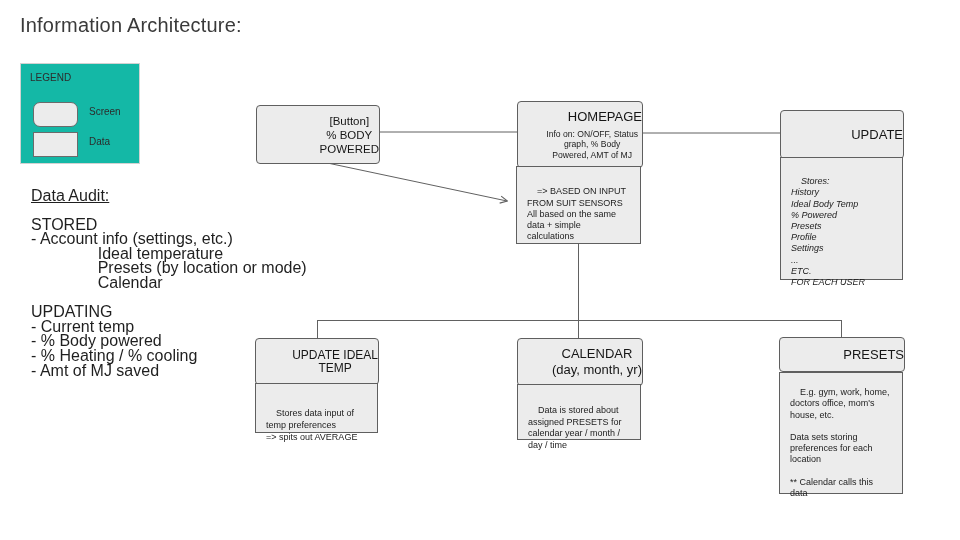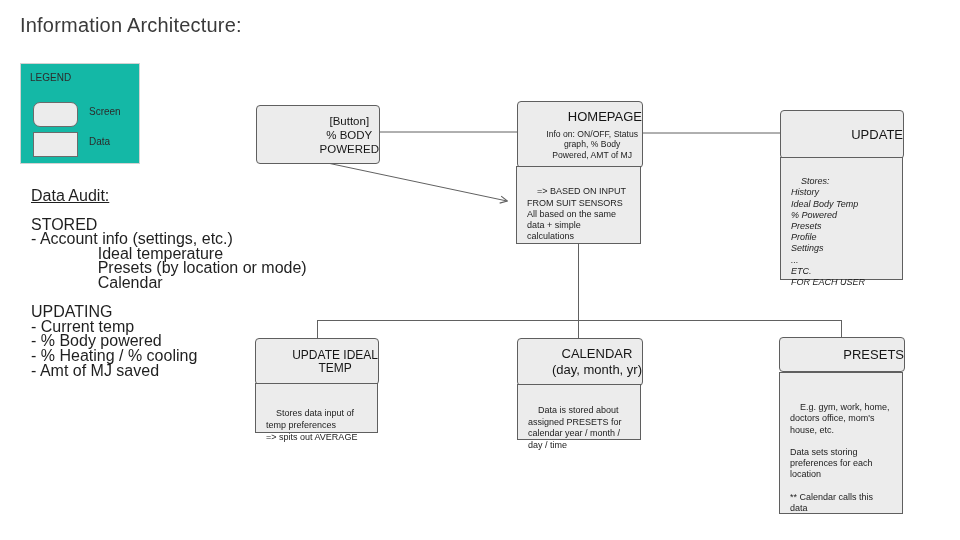--- a/index.html
+++ b/index.html
@@ -143,21 +143,21 @@
     <span>Data is stored about
 assigned PRESETS for
 calendar year / month /
 day / time</span>
   </div>
 
   <div class="abs screen-node" style="left:779px;top:337px;width:124px;height:33px;">
     <div class="node-title t13">PRESETS</div>
   </div>
 
-  <div class="abs data-node prewrap" style="left:779px;top:372px;width:124px;height:142px;padding:18px 5px 0 10px;line-height:11.2px;">
+  <div class="abs data-node prewrap" style="left:779px;top:372px;width:124px;height:122px;padding:3px 5px 0 10px;line-height:11.2px;">
     <span>E.g. gym, work, home,
 doctors office, mom's
 house, etc.
 
 Data sets storing
 preferences for each
 location
 
 ** Calendar calls this
 data</span>

